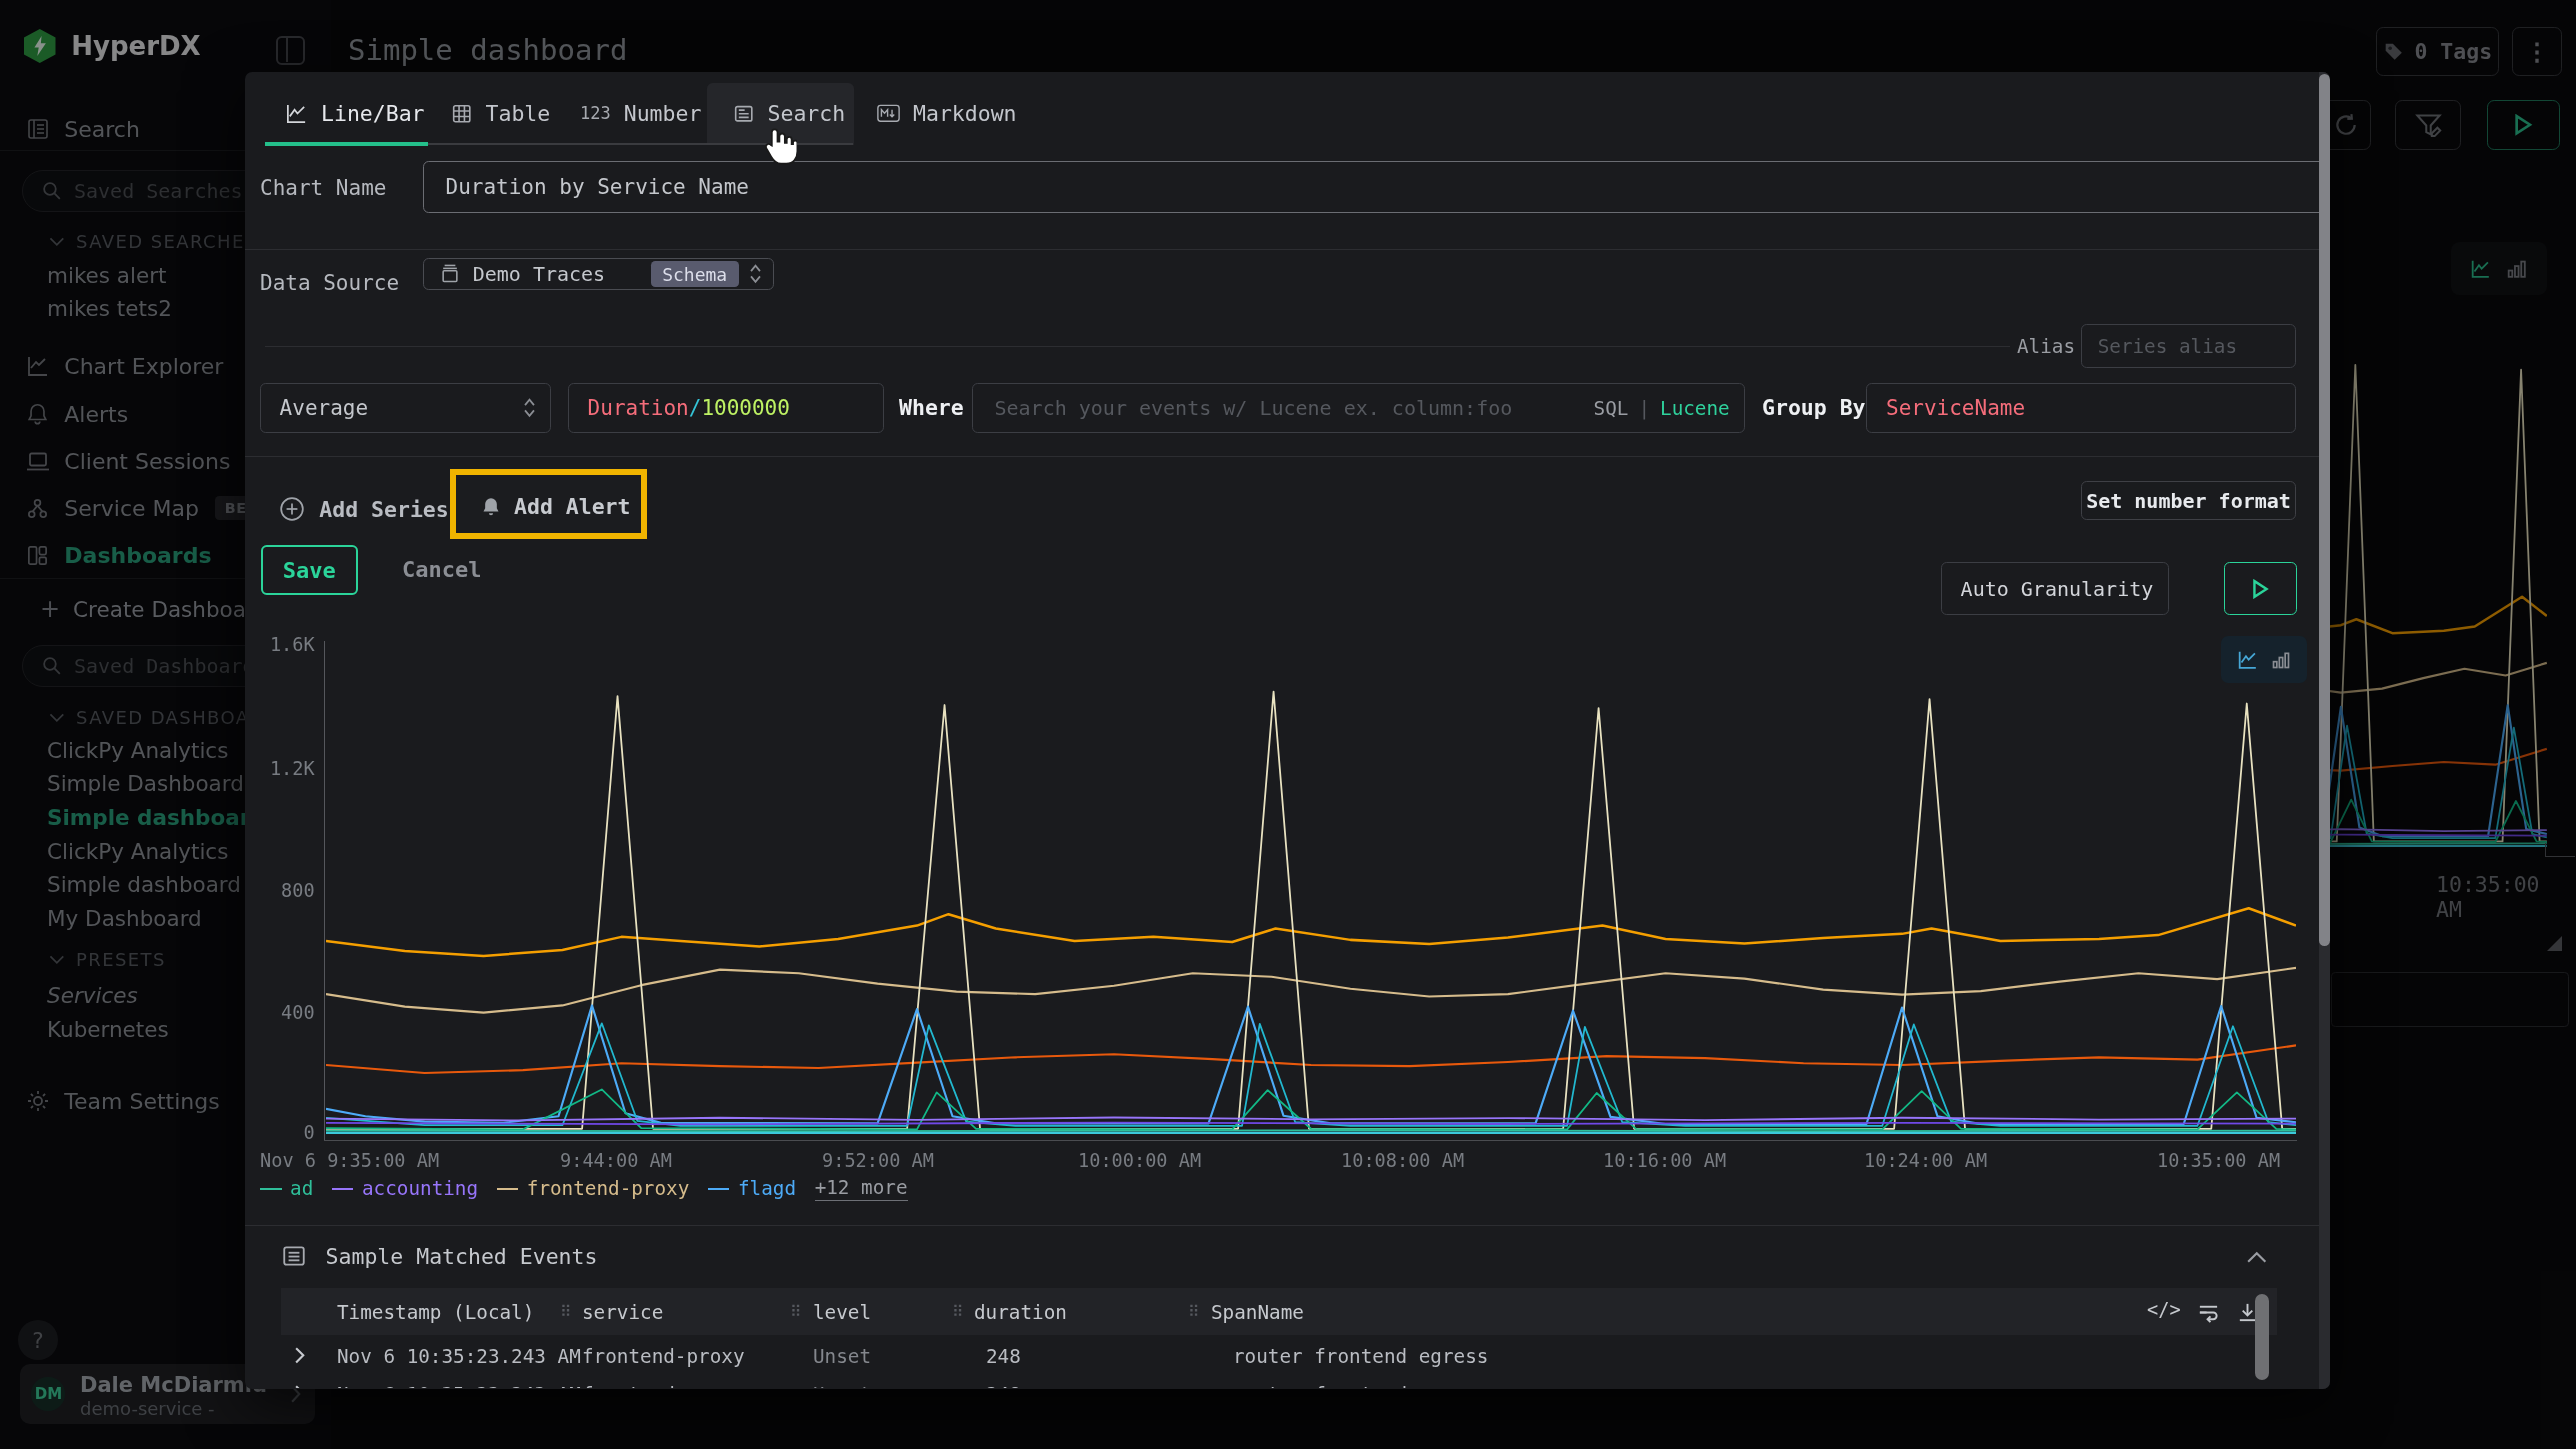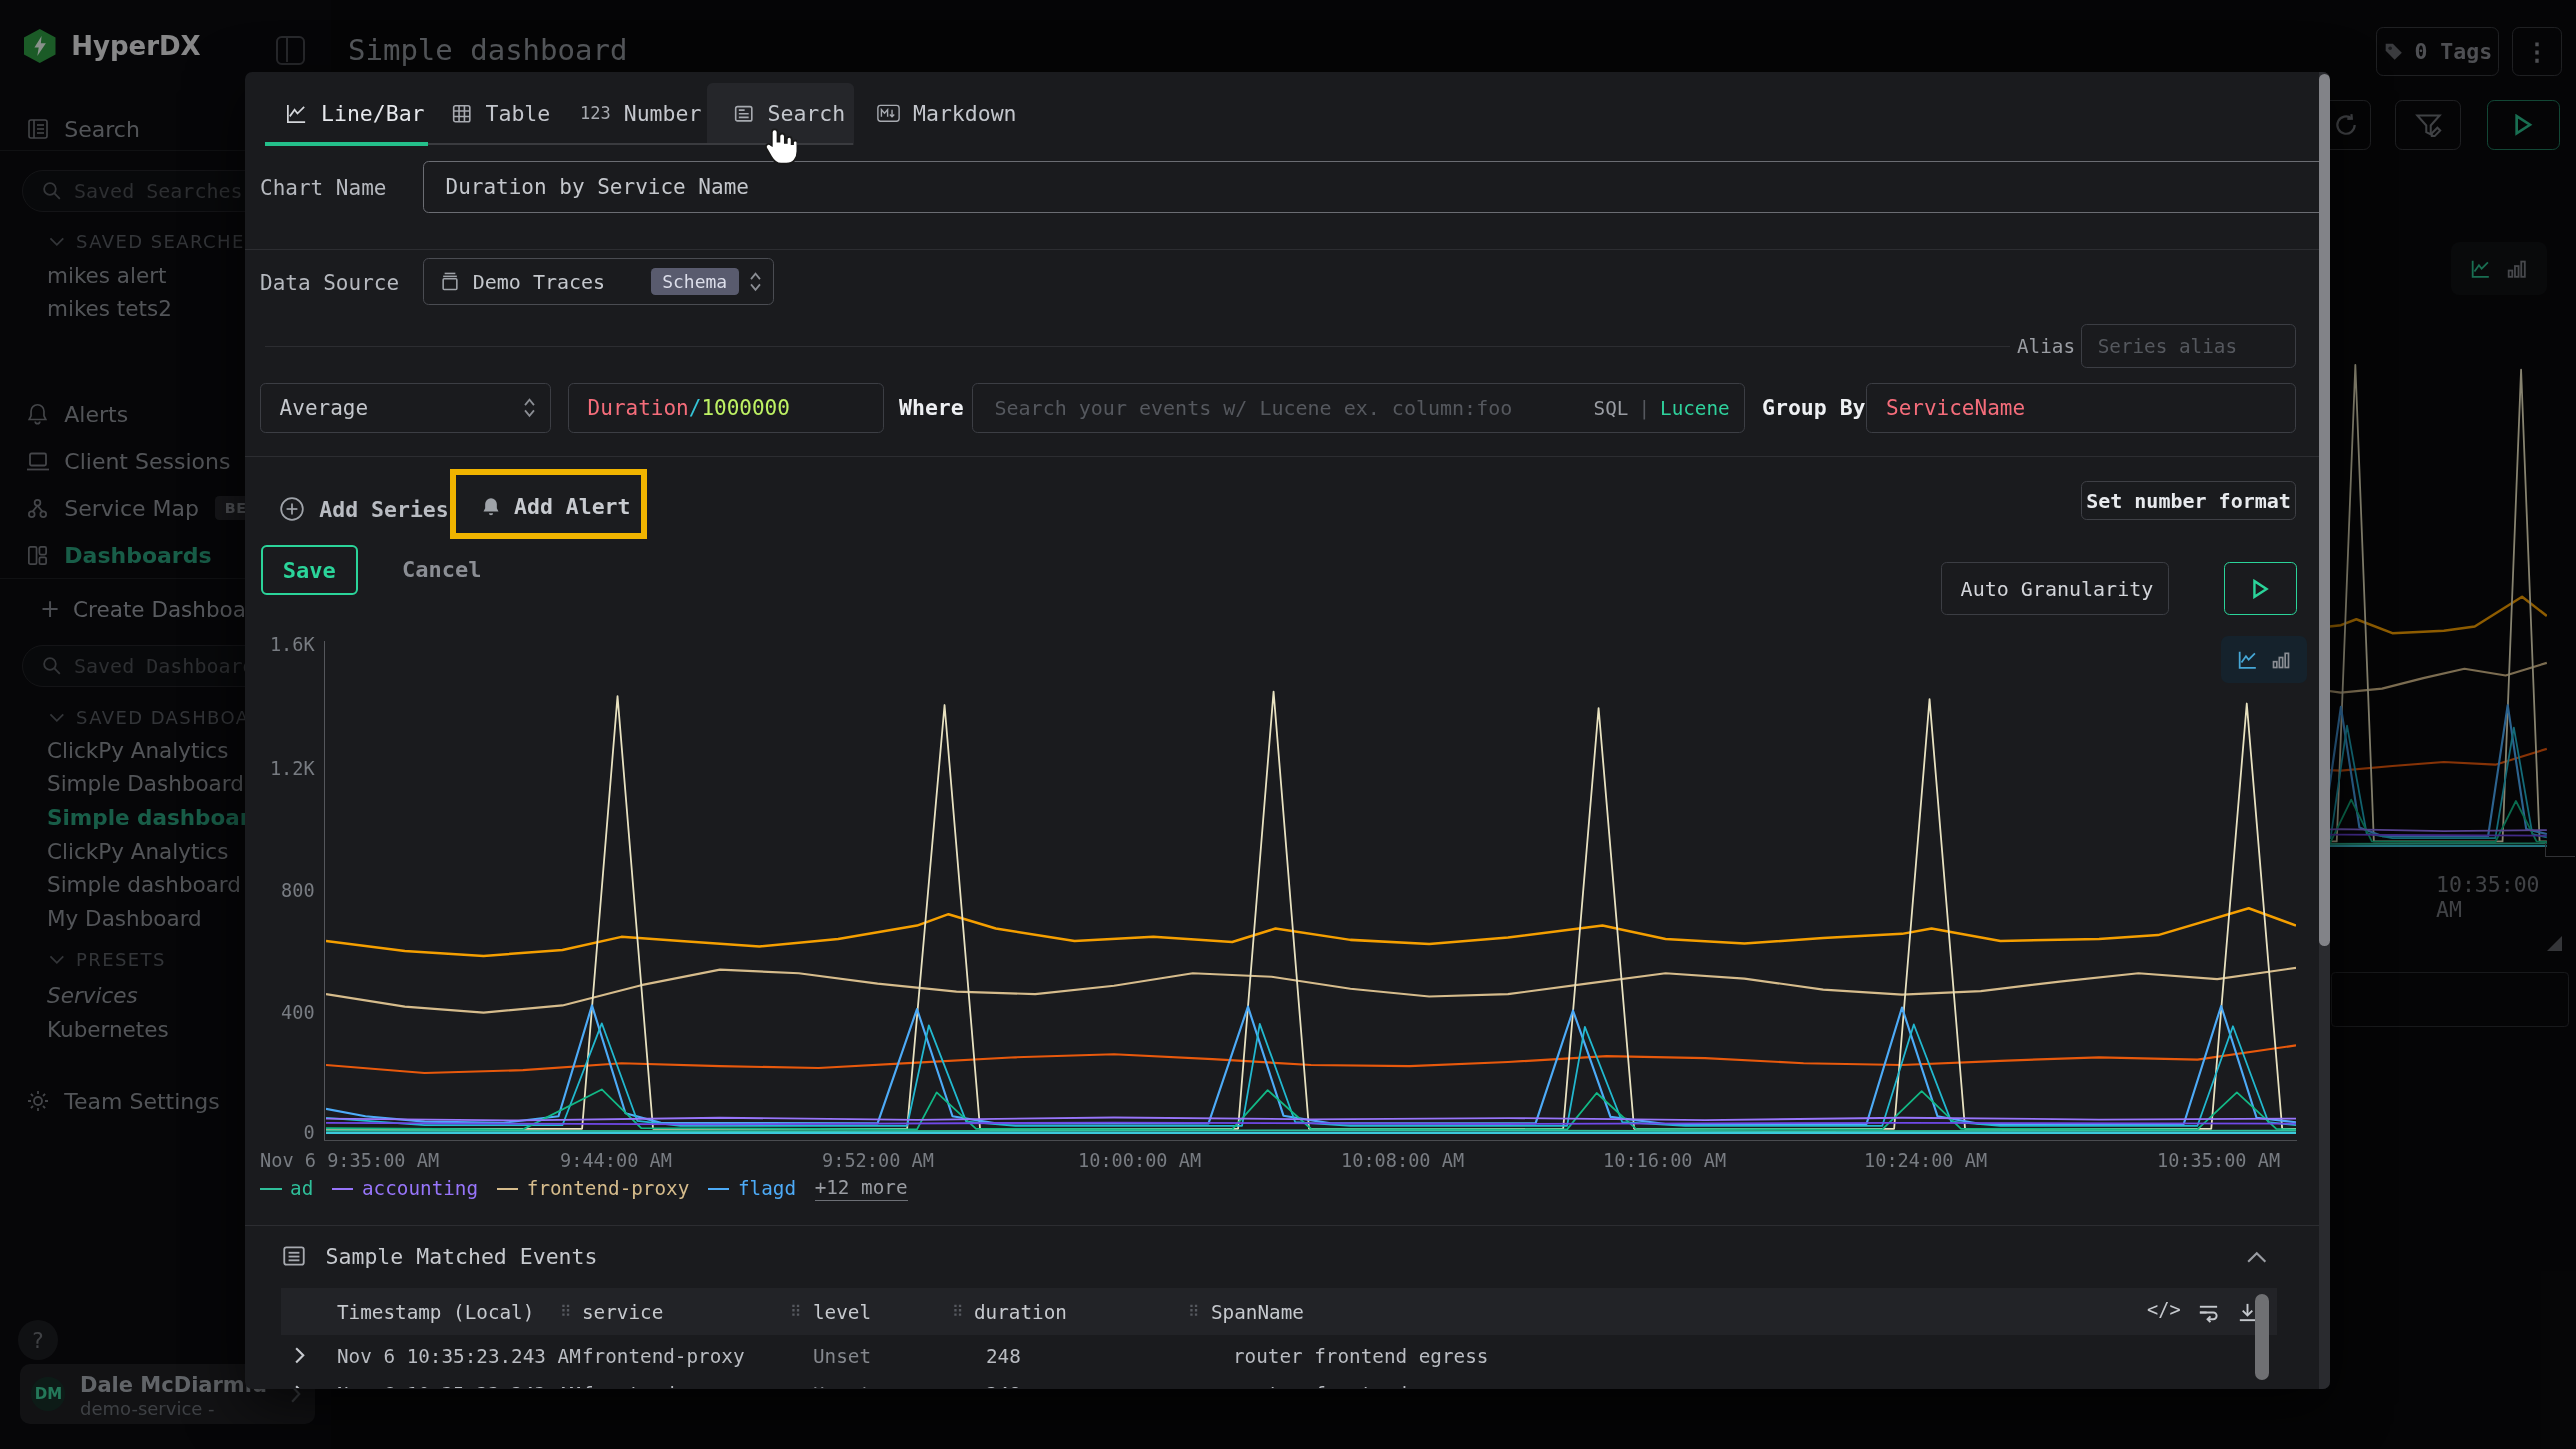--- a/index.html
+++ b/index.html
@@ -110,20 +110,29 @@
 
     <div class="sec-head sans" style="top:231px;">
       <svg width="15.7" height="10" viewBox="0 0 22 14" fill="none" stroke="#585c62" stroke-width="2.5">
           <polyline points="2,2 11,11 20,2"></polyline>
         </svg>
       <span>SAVED SEARCHES</span>
     </div>
     <div class="sub-item sans" style="top:263px;">mikes alert</div>
     <div class="sub-item sans" style="top:296px;">mikes tets2</div>
 
+    <div class="nav-item sans" style="top:343px;">
+      <span class="ic">
+        <svg width="24" height="24" viewBox="0 0 24 24" fill="none" stroke="#75787e" stroke-width="1.8">
+            <polyline points="3,3 3,21 21,21"></polyline>
+            <polyline points="5,14 10,8 13,11 19,5"></polyline>
+          </svg>
+      </span>
+      <span class="nav-label">Chart Explorer</span>
+    </div>
     <div class="nav-item sans" style="top:391px;">
       <span class="ic">
         <svg width="23" height="24" viewBox="0 0 24 26" fill="none" stroke="#75787e" stroke-width="1.8">
             <path d="M12 3 a7 7 0 0 1 7 7 v5 l2 4 H3 l2-4 v-5 a7 7 0 0 1 7-7z"></path>
             <path d="M9.5 21 a2.5 2.5 0 0 0 5 0"></path>
           </svg>
       </span>
       <span class="nav-label">Alerts</span>
     </div>
     <div class="nav-item sans" style="top:438px;">
@@ -316,21 +325,21 @@
   <div class="underline" style="left:20px;width:163px;background:#24c08b;"></div>
   <div class="underline" style="left:183px;width:425px;background:#3a3b3f;height:2.1px;margin-top:0.7px;"></div>
 
   <div class="abs field-label" style="left:15px;top:104px;">Chart Name</div>
   <div class="inp" style="left:178px;top:89px;width:1903px;height:52px;border-color:#6b6d73;">
     <span style="margin-left:21.5px;color:#c4c7cc;">Duration by Service Name</span>
   </div>
   <div class="hdiv" style="left:0;top:177px;width:2085px;"></div>
 
   <div class="abs field-label" style="left:15px;top:199px;">Data Source</div>
-  <div class="inp" style="left:178px;top:186px;width:351px;height:47px;border-color:#4a4c52;">
+  <div class="inp" style="left:178px;top:186px;width:351px;height:32px;border-color:#4a4c52;">
     <svg style="margin-left:15.7px;" width="20" height="21.5" viewBox="0 0 20 22" fill="none" stroke="#9fa3a9" stroke-width="1.6">
         <rect x="3" y="8" width="14" height="11" rx="1"></rect>
         <line x1="3" y1="5.5" x2="17" y2="5.5"></line>
         <line x1="4.5" y1="2.5" x2="15.5" y2="2.5"></line>
       </svg>
     <span style="margin-left:13px;color:#c4c7cc;font-size:20px;">Demo Traces</span>
     <span style="margin-left:auto;margin-right:10px;background:#595b6e;color:#dcdeea;font-size:18px;padding:2.9px 11.4px;border-radius:4.3px;">Schema</span>
     <svg style="margin-right:11.4px;" width="13" height="21.5" viewBox="0 0 14 24" fill="none" stroke="#8b8e94" stroke-width="2">
         <polyline points="2,9 7,3 12,9"></polyline>
         <polyline points="2,15 7,21 12,15"></polyline>

